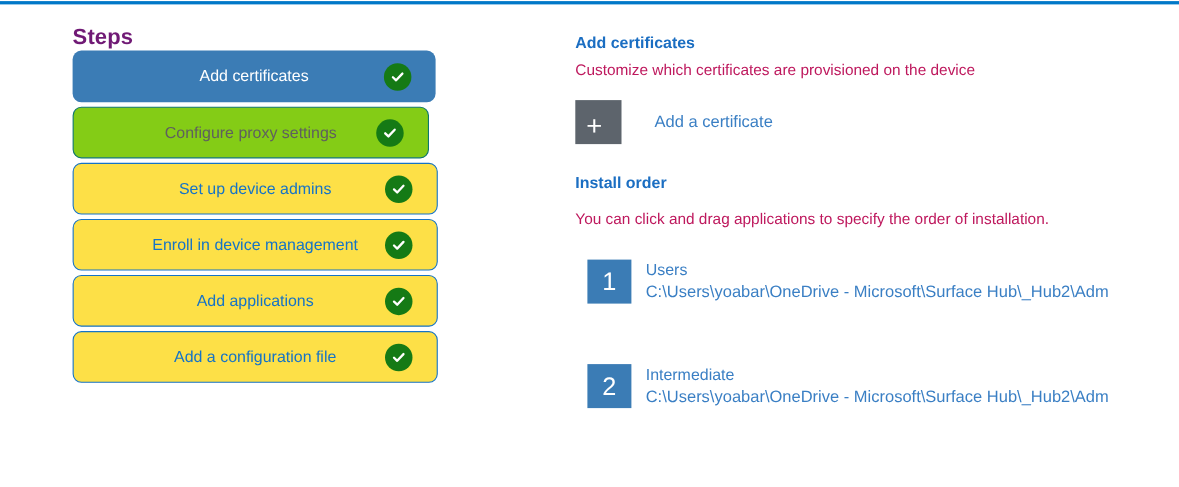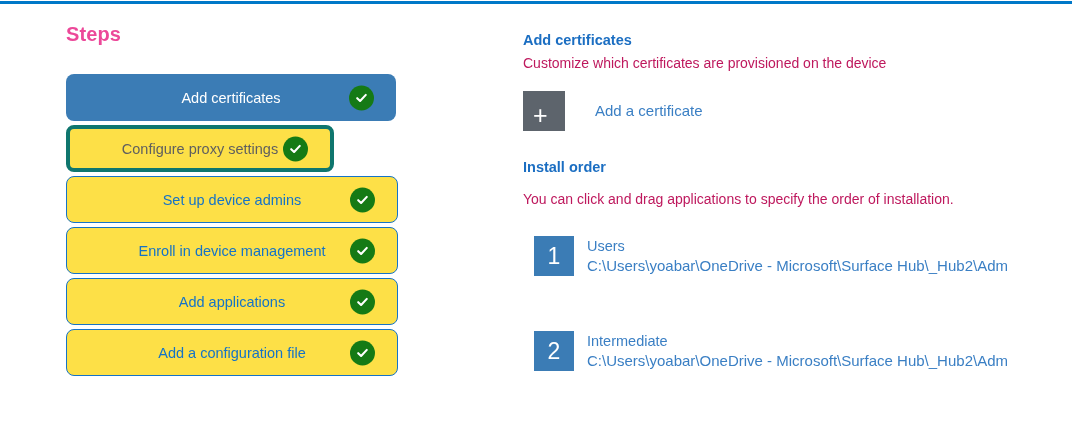--- a/index.html
+++ b/index.html
@@ -26,23 +26,23 @@
 
   
   .steps-pane {
     position: absolute;
     left: 66px; top: 22px;
     width: 340px;
   }
   .steps-title {
     font-size: 20px;
     font-weight: bold;
-    color: #ec4899;
+    color: #701a75;
     letter-spacing: .1px;
-    margin: 0 0 28px 0;
+    margin: 0 0 0 0;
     line-height: 24px;
   }
   .step-list {
     display: flex;
     flex-direction: column;
     gap: 4px;
   }
   .step-row {
     position: relative;
     height: 47px;
@@ -67,23 +67,23 @@
   .step-row.is-selected .step-label { color: #ffffff; }
   
   .step-row.is-outline {
     background: #fde047;
     border: 1px solid #1573c7;
     width: 332px;
   }
   .step-row.is-outline .step-label { color: #1573c7; }
   
   .step-row.is-muted {
-    background: #fde047;
-    border: 4px solid #0f766e;
-    width: 268px;
+    background: #84cc16;
+    border: 1px solid #0f766e;
+    width: 324px;
   }
   .step-row.is-muted .step-label { color: #5f5f5f; }
 
   .check-badge {
     position: absolute;
     right: 22px;
     top: 50%;
     transform: translateY(-50%);
     width: 25px; height: 25px;
     border-radius: 50%;

